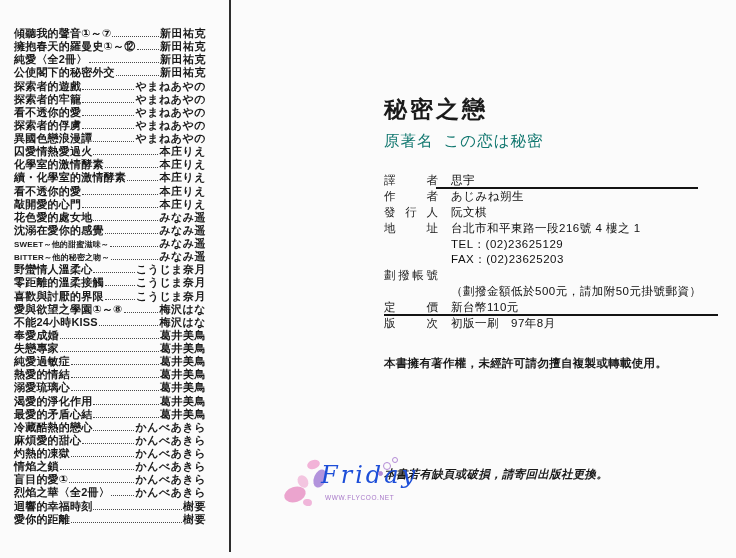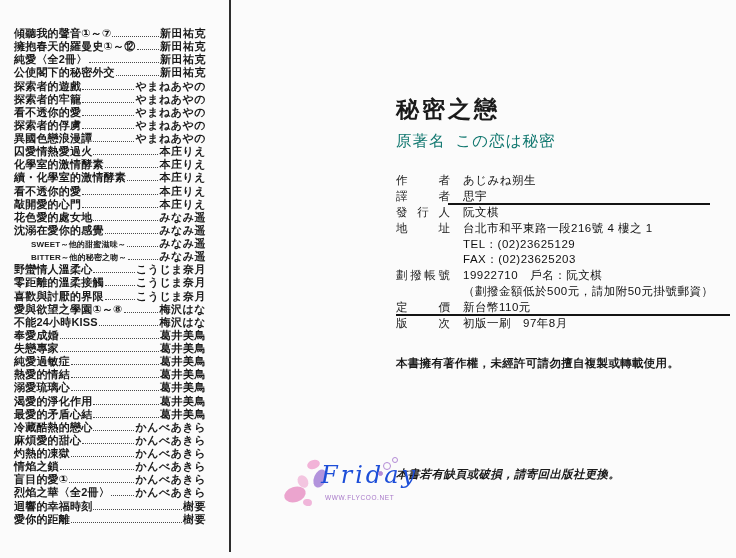--- a/index.html
+++ b/index.html
@@ -10,32 +10,32 @@
   }
   
   .book-list{
     position:absolute;left:14px;top:27px;width:192px;
   }
   .book-row{
     display:flex;align-items:baseline;height:13.14px;
     font-size:11px;font-weight:600;white-space:nowrap;line-height:13.14px;
   }
   .book-row .title{flex:0 0 auto;letter-spacing:0.2px;}
-  .book-row.small-title .title{font-size:8px;margin-left:17px;}
+  .book-row.small-title .title{font-size:8px;}
   .book-row .leader{
     flex:1 1 auto;min-width:6px;margin:0 1px 2px 1px;
     border-bottom:1.5px dotted #4a4a4a;
   }
   .book-row .author{flex:0 0 auto;letter-spacing:0.5px;}
   
   .gutter{
     position:absolute;left:229px;top:0;width:2px;height:552px;background:#2e2e2e;
   }
   
-  .colophon{position:absolute;left:396px;top:96px;width:336px;}
+  .colophon{position:absolute;left:384px;top:96px;width:336px;}
   .main-title{font-size:23px;font-weight:bold;letter-spacing:3px;line-height:26px;}
   .orig-title{margin-top:9px;font-size:15.5px;letter-spacing:1px;color:#0f766e;}
   .orig-title .ot-label{margin-right:10px;}
   .info-table{margin-top:21px;}
   .info-row{
     position:relative;display:flex;align-items:baseline;height:15.9px;
     font-size:11.5px;line-height:15.9px;white-space:nowrap;
   }
   .info-row .label{
     flex:0 0 54px;width:54px;text-align:justify;text-align-last:justify;color:#222;
@@ -275,47 +275,46 @@
 
   <div class="gutter"></div>
 
   <div class="colophon">
     <div class="main-title">秘密之戀</div>
     <div class="orig-title">
       <span class="ot-label">原著名</span><span>この恋は秘密</span>
     </div>
 
     <div class="info-table">
-        <div class="info-row">
-        <span class="label">作者</span>
-        <span class="value">あじみね朔生</span>
-      </div>
         <div class="info-row rule-partial">
         <span class="label">譯者</span>
         <span class="value">思宇</span>
       </div>
         <div class="info-row">
+        <span class="label">作者</span>
+        <span class="value">あじみね朔生</span>
+      </div>
+        <div class="info-row">
         <span class="label">發行人</span>
         <span class="value">阮文棋</span>
       </div>
         <div class="info-row">
         <span class="label">地址</span>
         <span class="value">台北市和平東路一段216號 4 樓之 1</span>
       </div>
         <div class="info-row">
         <span class="label"></span>
         <span class="value">TEL：(02)23625129</span>
       </div>
         <div class="info-row">
         <span class="label"></span>
         <span class="value">FAX：(02)23625203</span>
       </div>
         <div class="info-row">
         <span class="label">劃撥帳號</span>
-        <span class="value">19922710　戶名：阮文棋</span>
       </div>
         <div class="info-row">
         <span class="label"></span>
         <span class="value">（劃撥金額低於500元，請加附50元掛號郵資）</span>
       </div>
         <div class="info-row rule-full">
         <span class="label">定價</span>
         <span class="value">新台幣110元</span>
       </div>
         <div class="info-row">

